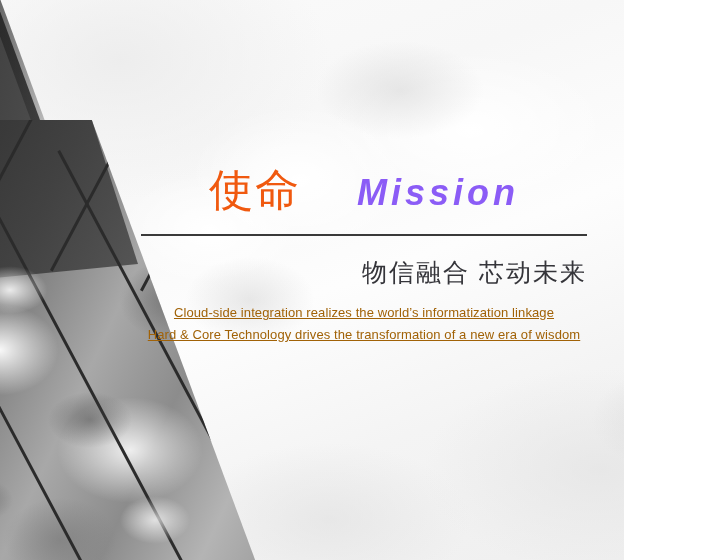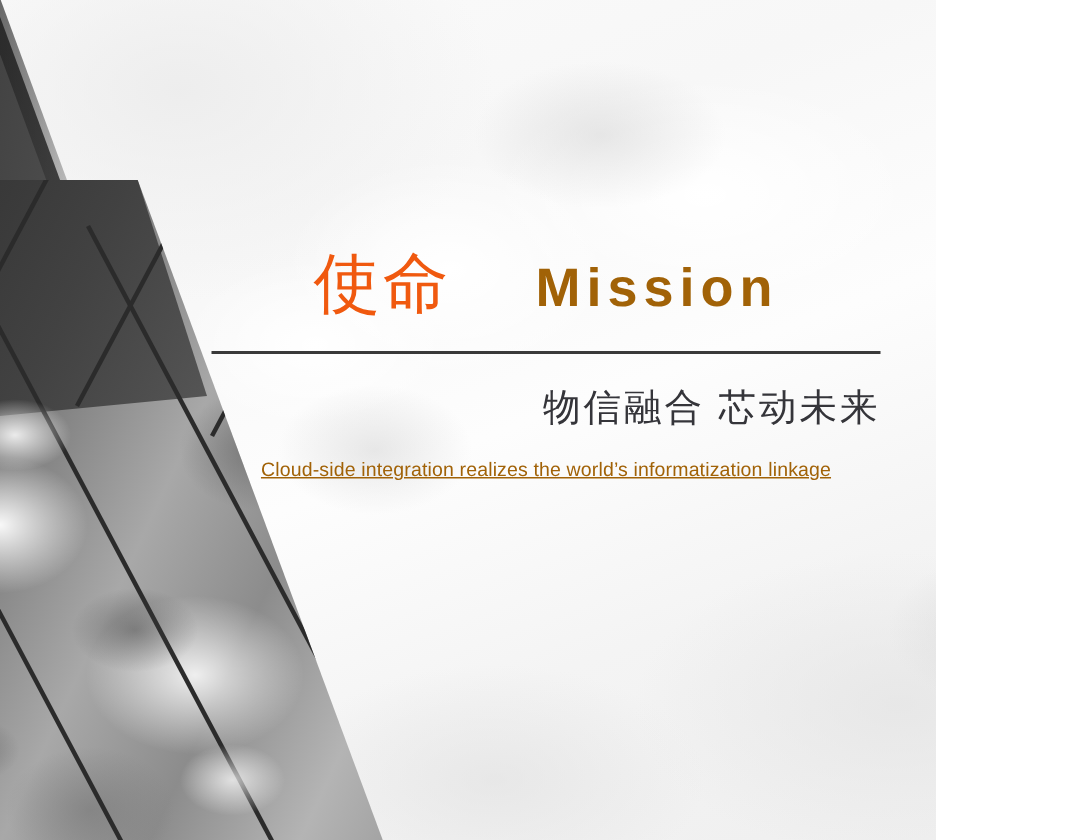--- a/index.html
+++ b/index.html
@@ -138,23 +138,24 @@
     font-size: 44px;
     line-height: 1;
     font-weight: 400;
     color: #F0590F;
     letter-spacing: 2px;
   }
   .title-en {
     font-size: 36px;
     line-height: 1;
     font-weight: 700;
-    color: #a16207;
+    color: #8b5cf6;
     letter-spacing: 4px;
     margin-left: 56px;
+    font-style: italic;
   }
 
   .divider {
     position: absolute;
     left: 141px;
     top: 234px;
     width: 446px;
     height: 2px;
     background: #3a3a3a;
   }
@@ -221,16 +222,17 @@
       <span class="title-cn">使命</span>
       <span class="title-en">Mission</span>
     </div>
 
     <div class="divider"></div>
 
     <div class="subtitle-cn">物信融合 芯动未来</div>
 
     <div class="tagline">
       <div class="tagline-line">Cloud-side integration realizes the world’s informatization linkage</div>
+      <div class="tagline-line">Hard &amp; Core Technology drives the transformation of a new era of wisdom</div>
     </div>
 
   </div>
 </div>
 
 </body></html>

